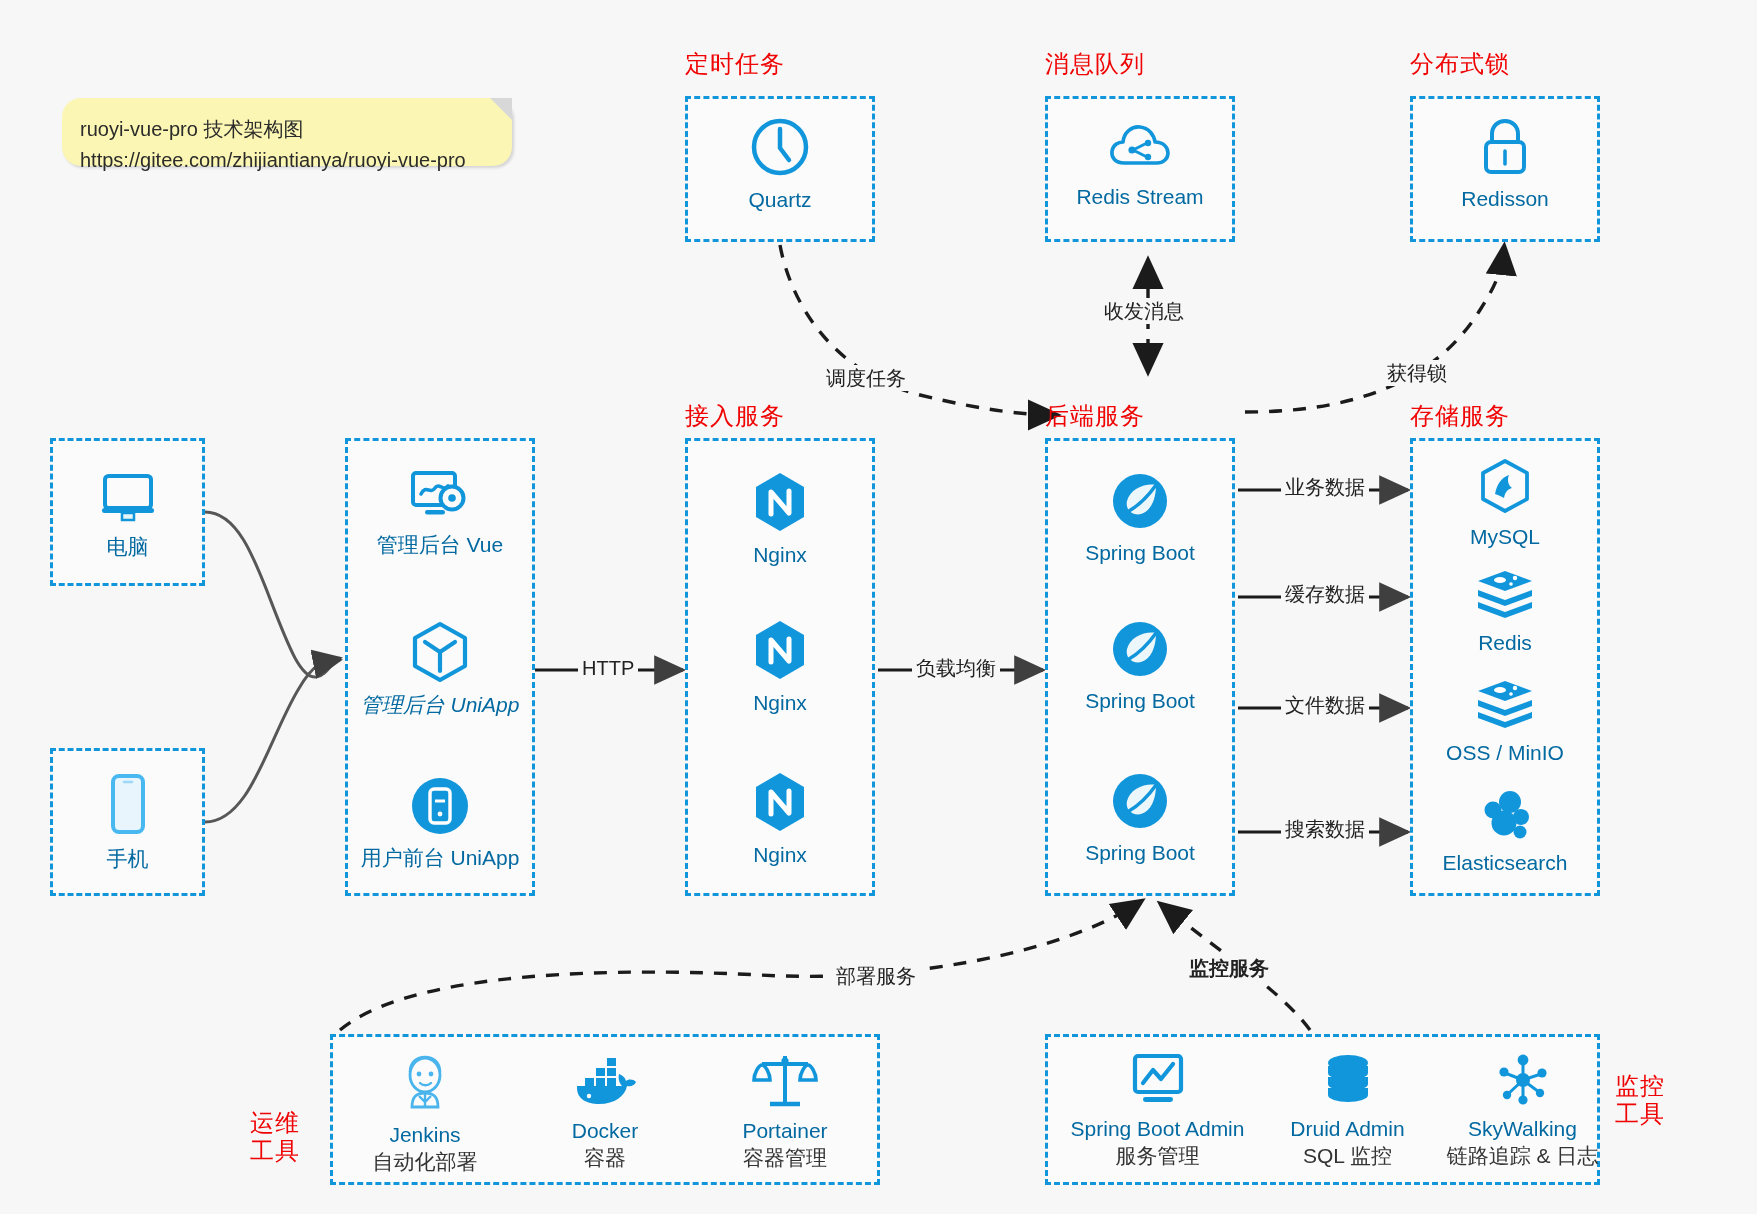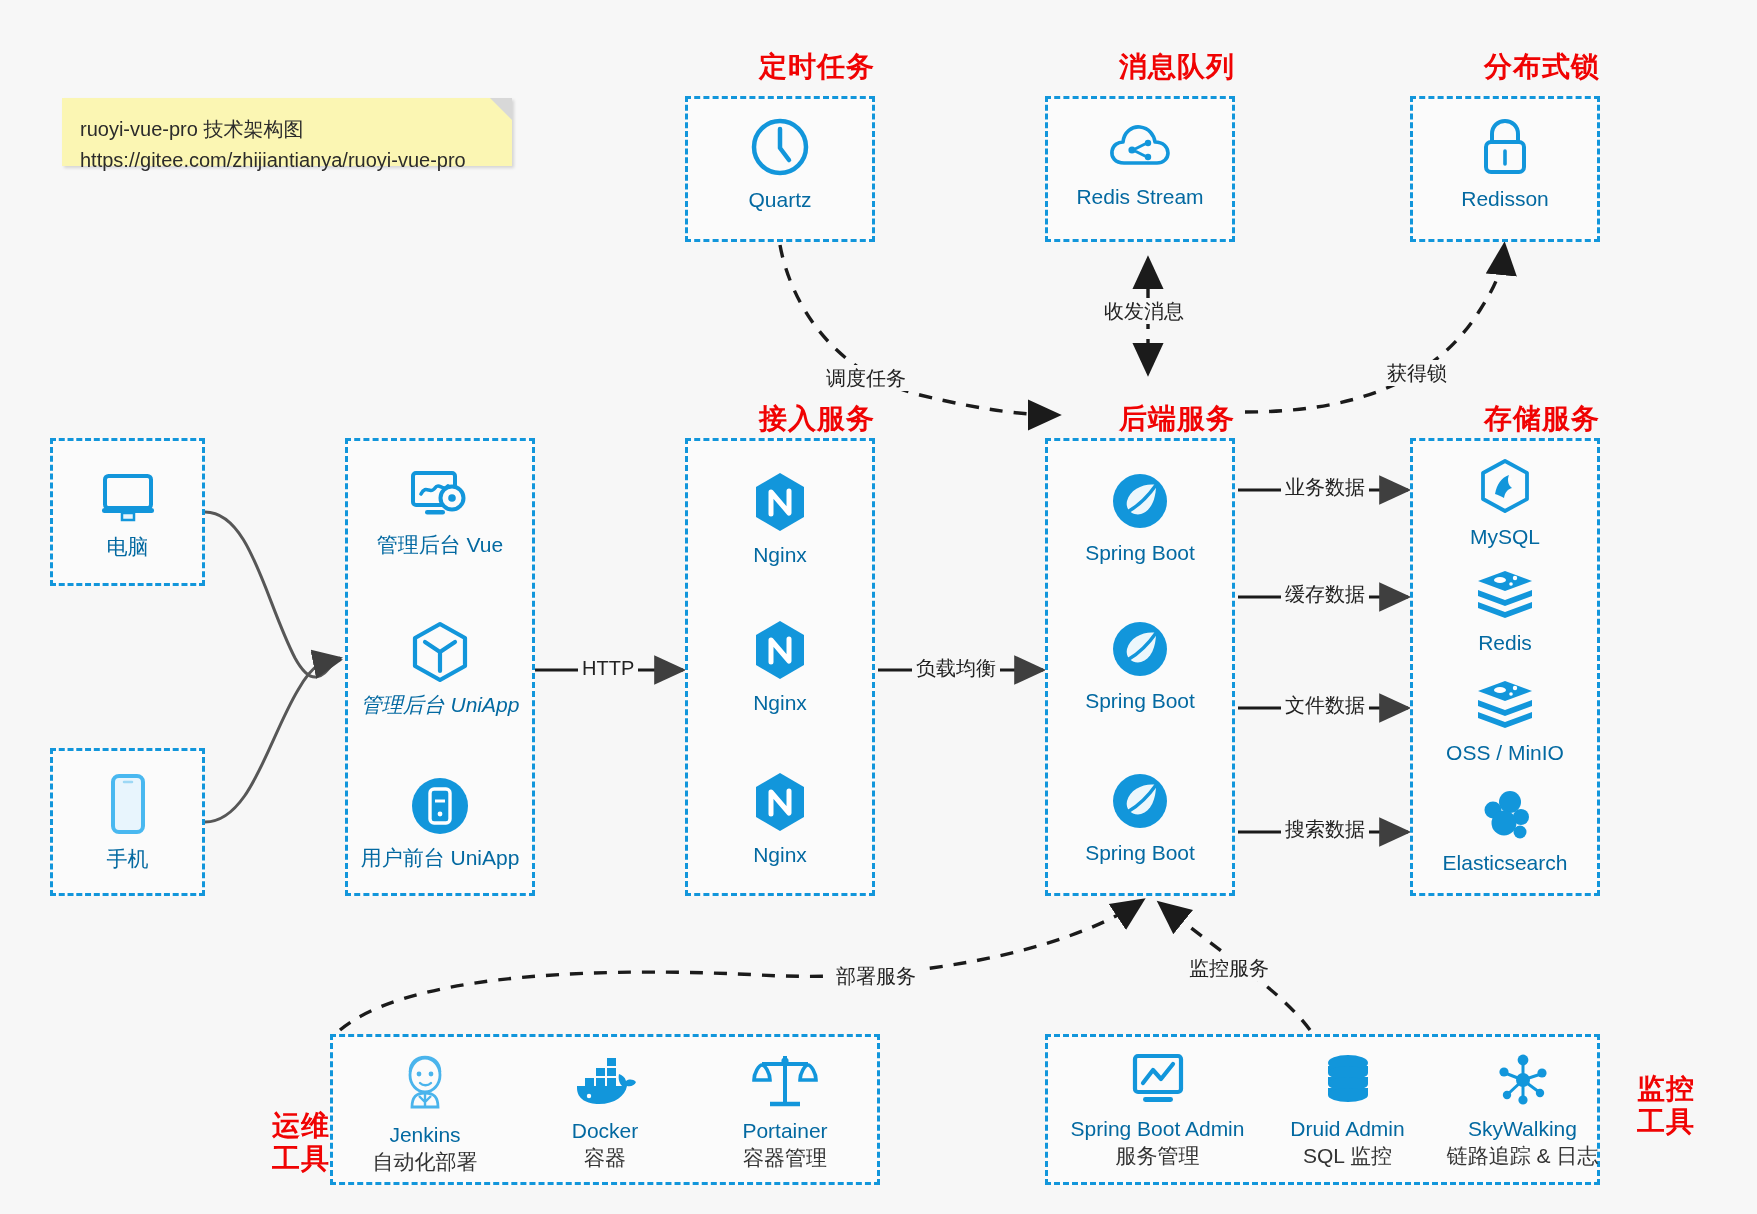--- a/index.html
+++ b/index.html
@@ -15,25 +15,25 @@
   .box{
     position:absolute;
     border:3px dashed #1296db;
     background:#fbfbfb;
     box-sizing:border-box;
   }
   
   .cap{
     position:absolute;
     color:#f00303;
-    font-weight:bold;
-    font-size:28px;
+    font-weight:normal;
+    font-size:24px;
     letter-spacing:1px;
     white-space:nowrap;
-    text-align:right;
+    text-align:left;
   }
   .cap.side{line-height:1.18;}
 
   
   .node{
     position:absolute;
     display:flex;flex-direction:column;
     align-items:center;justify-content:flex-start;
     text-align:center;
   }
@@ -106,21 +106,21 @@
     <line x1="1148" y1="262" x2="1148" y2="300" stroke="#1b1b1b" stroke-width="3.4" stroke-dasharray="11 10" marker-end="url(#ahd)" transform="rotate(180 1148 281)"></line>
     <line x1="1148" y1="318" x2="1148" y2="370" stroke="#1b1b1b" stroke-width="3.4" stroke-dasharray="11 10" marker-end="url(#ahd)"></line>
 
     <path d="M1245,412 C1340,412 1430,390 1480,310 C1498,282 1502,268 1504,248" fill="none" stroke="#1b1b1b" stroke-width="3.4" stroke-dasharray="13 11" marker-end="url(#ahd)"></path>
 
     <path d="M340,1030 C400,980 560,965 760,975 C900,983 1060,955 1140,902" fill="none" stroke="#1b1b1b" stroke-width="3.4" stroke-dasharray="13 11" marker-end="url(#ahd)"></path>
 
     <path d="M1310,1030 C1280,990 1230,960 1162,905" fill="none" stroke="#1b1b1b" stroke-width="3.4" stroke-dasharray="13 11" marker-end="url(#ahd)"></path>
   </svg>
 
-  <div class="note" style="left:62px;top:98px;width:450px;height:68px;">
+  <div class="note" style="left:62px;top:98px;width:450px;height:68px;border-radius:19px;">
     <div class="fold"></div>
     <div class="txt">
       <div>ruoyi-vue-pro 技术架构图</div>
       <div>https://gitee.com/zhijiantianya/ruoyi-vue-pro</div>
     </div>
   </div>
 
   <div class="cap" style="left:685px;top:48px;width:190px;">定时任务</div>
   <div class="box" style="left:685px;top:96px;width:190px;height:146px;"></div>
   <div class="node" style="left:685px;top:115px;width:190px;">
@@ -459,15 +459,15 @@
   <div class="elab" style="left:822px;top:365px;">调度任务</div>
   <div class="elab" style="left:1100px;top:298px;text-align:center;">收发消息</div>
   <div class="elab" style="left:1383px;top:360px;">获得锁</div>
   <div class="elab" style="left:578px;top:655px;">HTTP</div>
   <div class="elab" style="left:912px;top:655px;">负载均衡</div>
   <div class="elab" style="left:1281px;top:474px;">业务数据</div>
   <div class="elab" style="left:1281px;top:581px;">缓存数据</div>
   <div class="elab" style="left:1281px;top:692px;">文件数据</div>
   <div class="elab" style="left:1281px;top:816px;">搜索数据</div>
   <div class="elab" style="left:832px;top:963px;">部署服务</div>
-  <div class="elab" style="left:1185px;top:955px;">监控服务</div>
+  <div class="elab" style="left:1185px;top:955px;font-weight:bold;">监控服务</div>
 
 </div>
 
 </body></html>

